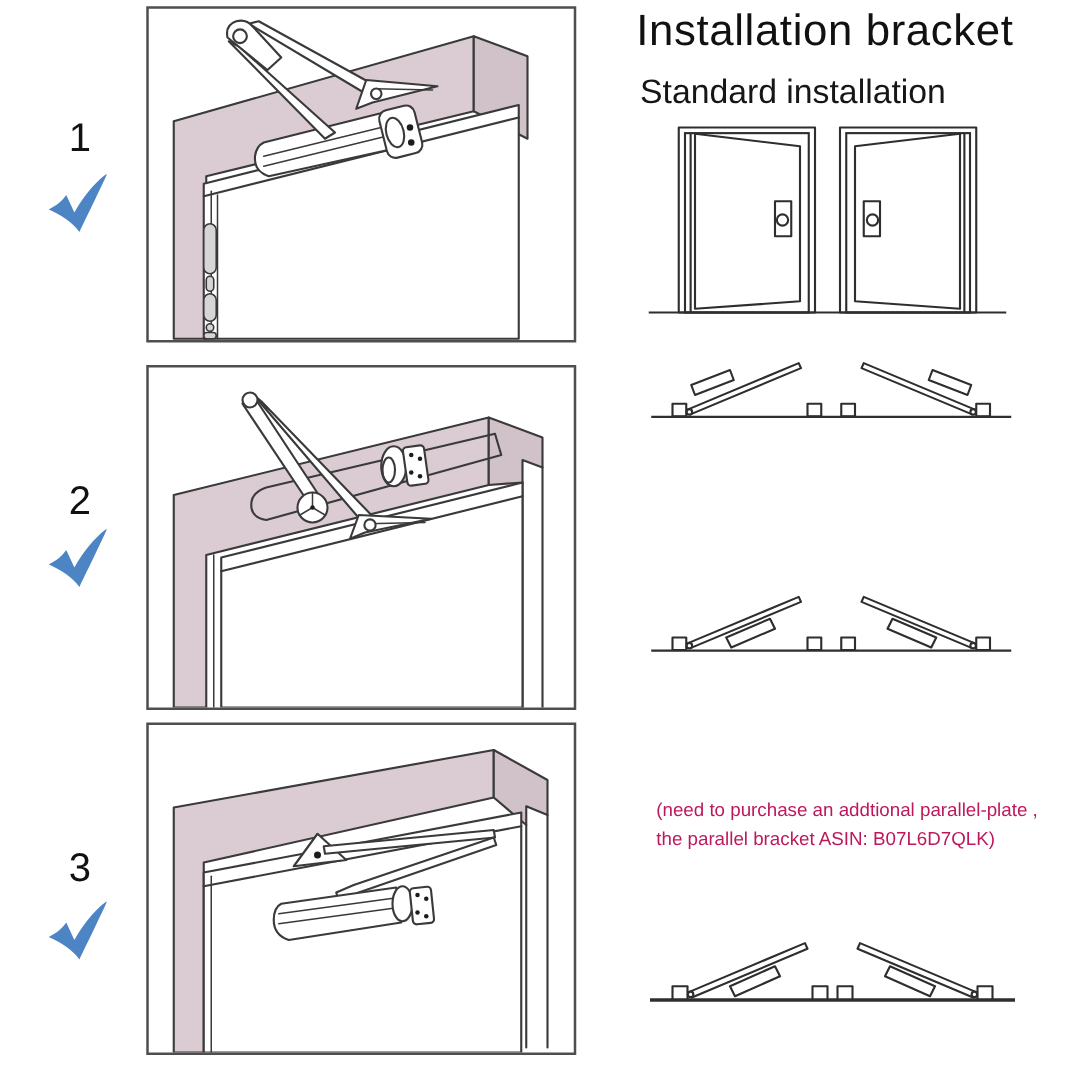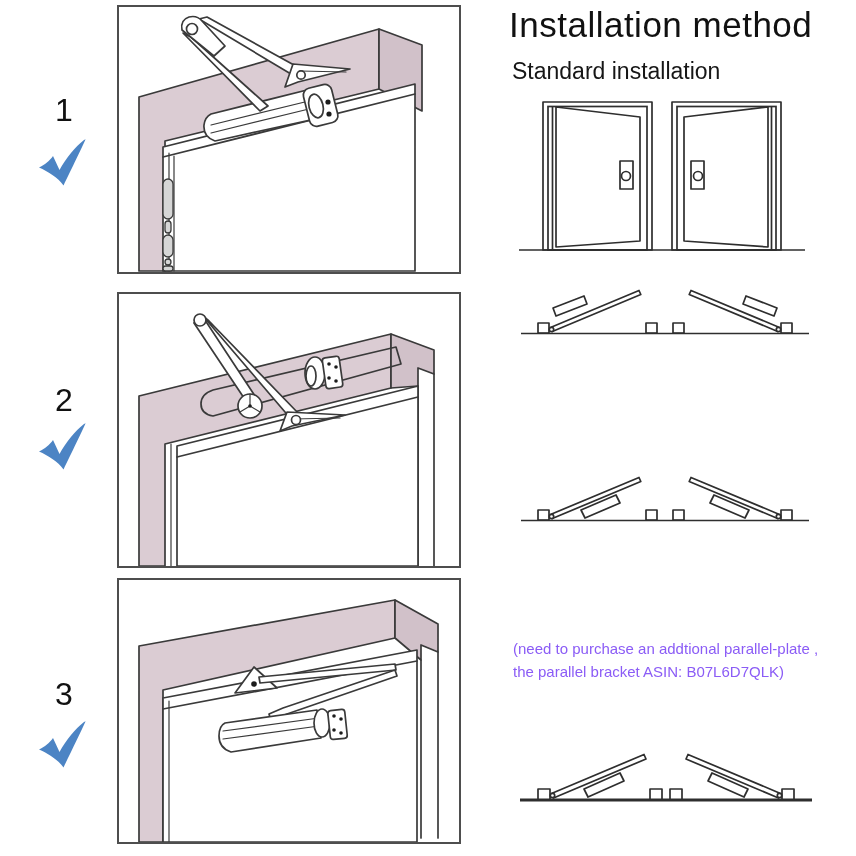--- a/index.html
+++ b/index.html
@@ -10,22 +10,22 @@
   .abs{position:absolute;}
   .step-number{
     width:48px;text-align:center;font-size:32px;color:#111;line-height:1.05;
   }
   .panel{
     position:absolute;left:117px;width:344px;background:#fff;
     border:2px solid #4e4e4e;box-sizing:border-box;
   }
   .panel svg{display:block;width:100%;height:100%;}
   .title{font-size:35px;color:#111;letter-spacing:0.5px;white-space:nowrap;}
-  .heading{font-size:23px;color:#161616;white-space:nowrap;}
-  .note{font-size:15px;color:#8b5cf6;white-space:nowrap;}
+  .heading{font-size:27px;color:#161616;white-space:nowrap;}
+  .note{font-size:15px;color:#be185d;white-space:nowrap;margin-left:12px;}
   
   .ln{fill:none;stroke:#3a3a3a;stroke-width:1.7;stroke-linecap:round;stroke-linejoin:round;}
   .wh{fill:#ffffff;stroke:#3a3a3a;stroke-width:1.7;stroke-linejoin:round;}
   .pinkshape{stroke:#3a3a3a;stroke-width:1.7;stroke-linejoin:round;}
   .gr{fill:#d6d6d6;stroke:#3a3a3a;stroke-width:1.3;}
   .dot{fill:#1c1c1c;stroke:none;}
   .tv{fill:#ffffff;stroke:#2e2e2e;stroke-width:1.7;stroke-linejoin:round;}
   .tvl{fill:none;stroke:#2e2e2e;stroke-width:1.7;}
   .tvl3{fill:none;stroke:#2e2e2e;stroke-width:2.8;}
 </style>
@@ -159,21 +159,21 @@
         <ellipse class="wh" cx="203" cy="143" rx="8" ry="14"></ellipse>
         <rect class="wh" x="210" y="130" width="17" height="29" rx="3" transform="rotate(-6 218 144)"></rect>
         <circle class="dot" cx="215" cy="136" r="1.8"></circle>
         <circle class="dot" cx="222" cy="139" r="1.8"></circle>
         <circle class="dot" cx="215" cy="150" r="1.8"></circle>
         <circle class="dot" cx="222" cy="153" r="1.8"></circle>
       </g>
     </svg>
   </div>
 
-  <div class="abs title" style="left:509px;top:5px;">Installation method</div>
+  <div class="abs title" style="left:509px;top:5px;">Installation bracket</div>
 
   <div class="abs heading" style="left:512px;top:58px;">Standard installation</div>
 
   <svg class="abs" style="left:517px;top:90px;" width="290" height="168" viewBox="0 0 290 168">
     <g>
       <rect class="tv" x="26" y="12" width="109" height="148"></rect>
       <rect class="tvl" x="31" y="16.5" width="99" height="143.5" fill="none"></rect>
       <line class="tvl" x1="35.5" y1="16.5" x2="35.5" y2="160"></line>
       <polygon class="tv" points="39,17 123,27 123,151 39,157"></polygon>
       <rect class="tv" x="103" y="71" width="13" height="28"></rect>

